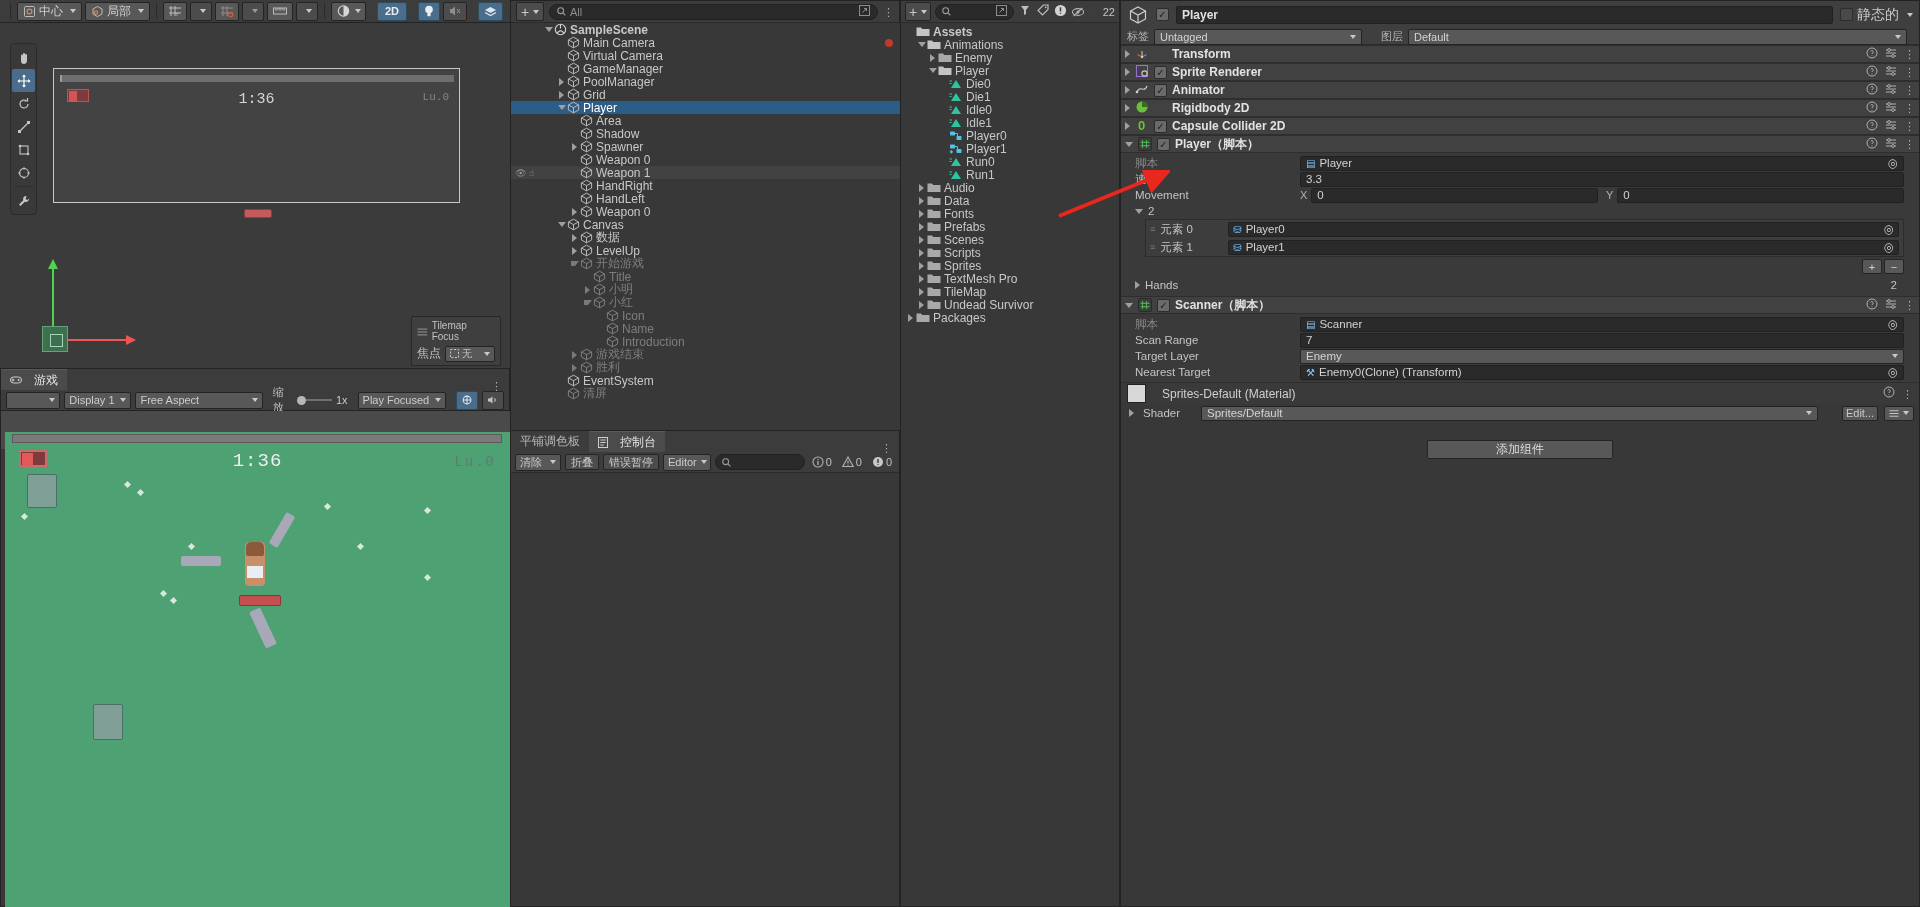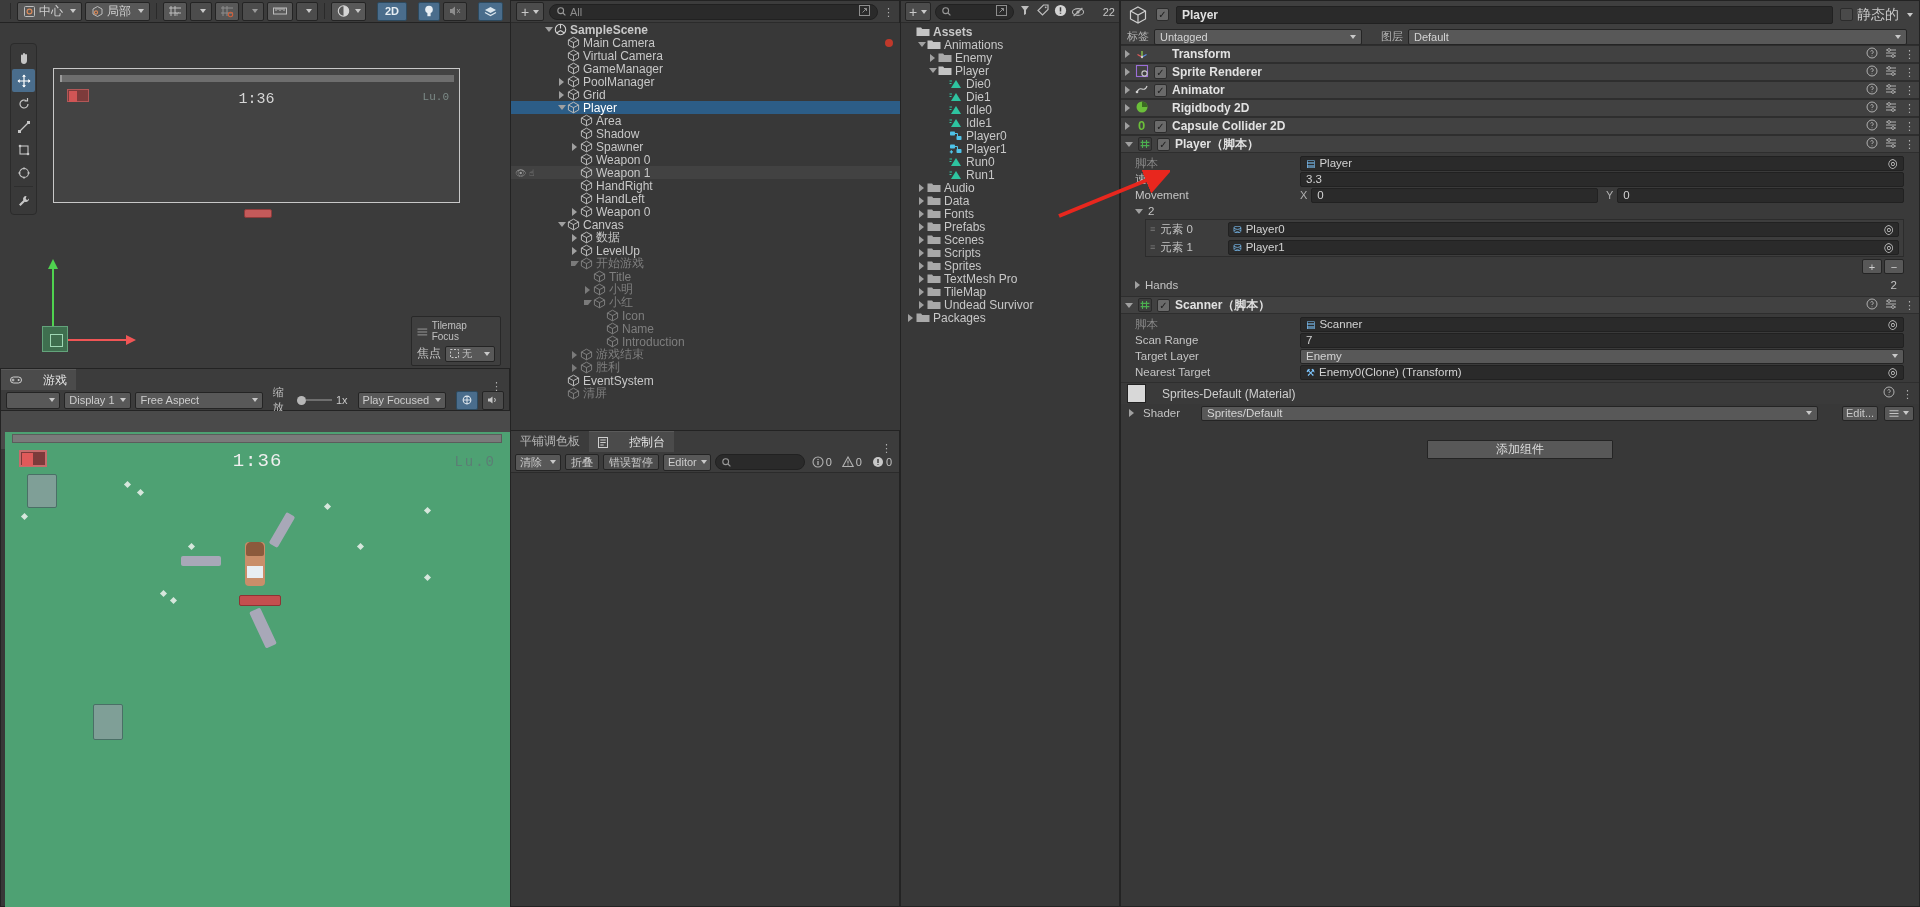--- a/index.html
+++ b/index.html
@@ -38,21 +38,21 @@
   #toolbar .grp { display:flex; align-items:center; gap:3px; }
   .tool-pill {
     height:19px; display:flex; align-items:center; gap:3px;
     background:#585858; border:1px solid #242424; border-radius:2px; padding:0 5px;
     color:#cfcfcf; font-size:12px;
   }
 
   
   .panel { position:absolute; background:#383838; border:1px solid #232323; }
   .ptab {
-    height:21px; display:flex; align-items:center; gap:21px; padding:0 9px;
+    height:21px; display:flex; align-items:center; gap:12px; padding:0 9px;
     font-size:12px; color:#b4b4b4; background:#3c3c3c;
   }
   .ptab.active { background:#4b4b4b; color:#e4e4e4; border-top:1px solid #5a5a5a;}
 
   
   #scene { left:0; top:23px; width:510px; height:353px; background:#393939; border:0;}
   #scene-canvas { position:absolute; left:0; top:0; width:510px; height:353px; background:#3b3b3b;}
   #scene-tools {
     position:absolute; left:10px; top:20px; width:27px;
     background:#393939; border:1px solid #2b2b2b; border-radius:4px;

